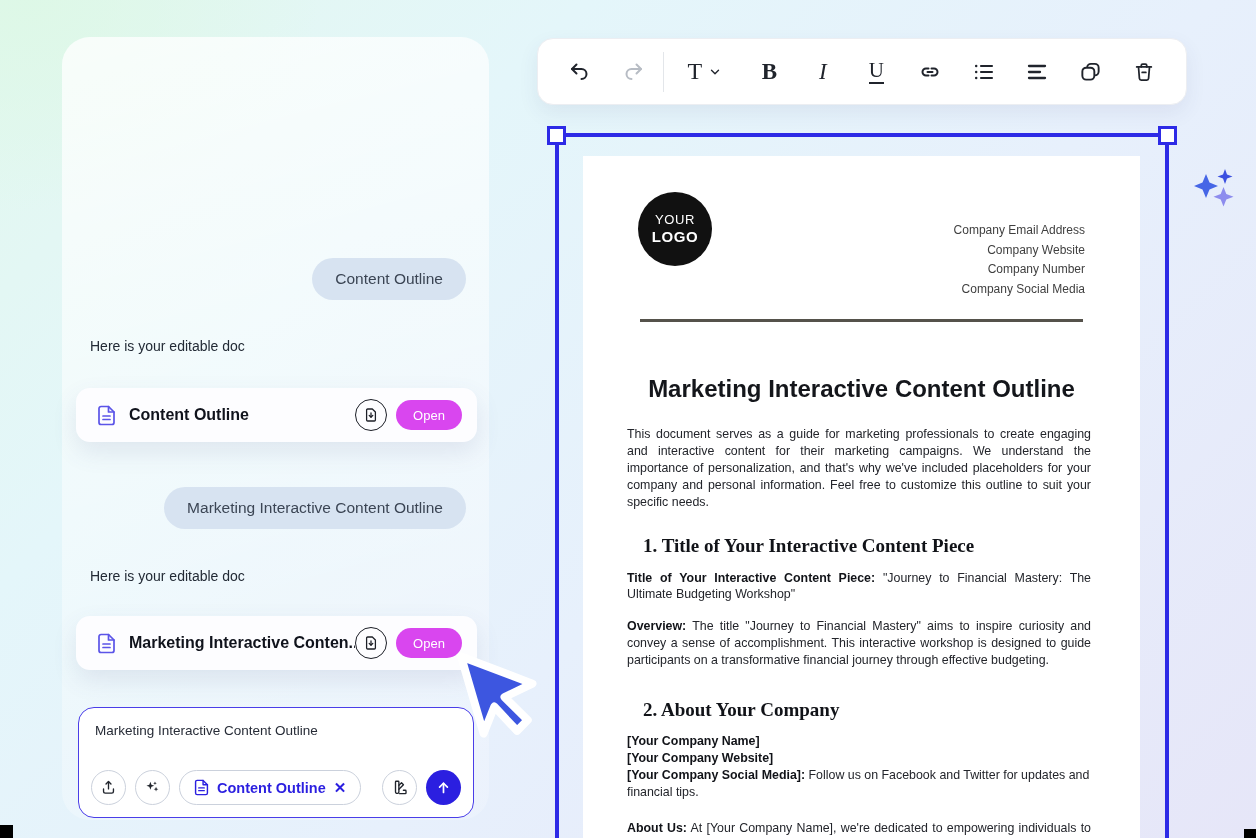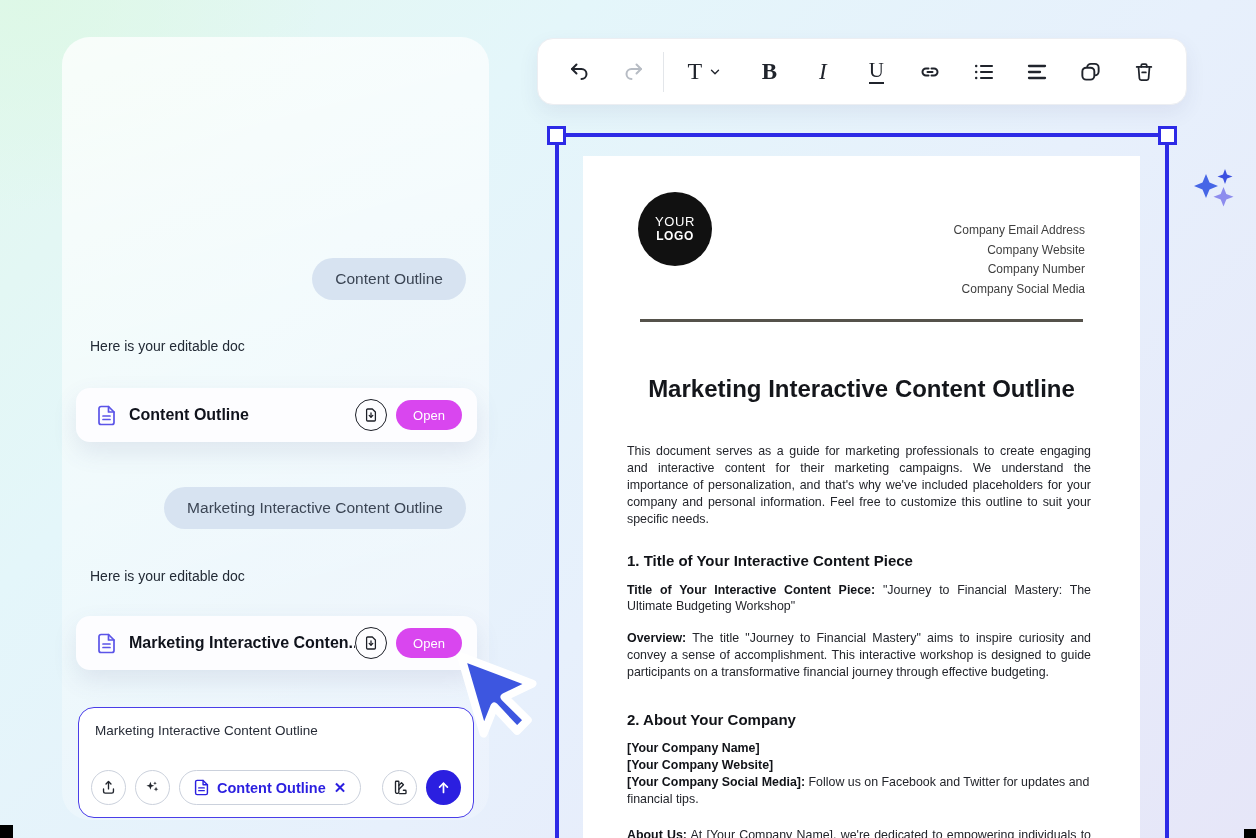--- a/index.html
+++ b/index.html
@@ -93,28 +93,28 @@
   .handle { width:19px; height:19px; background:#fff; border:3px solid #2d2ae6; }
 
   
   .page { left:583px; top:156px; width:557px; height:682px; background:#fff; overflow:hidden; }
   .page-header { display:flex; justify-content:space-between; padding:36px 55px 0 55px; }
   .logo-circle {
     width:74px; height:74px; border-radius:50%; background:#111;
     display:flex; flex-direction:column; align-items:center; justify-content:center; color:#fff;
   }
   .logo-circle .l1 { font-size:13px; font-weight:300; letter-spacing:.6px; line-height:1.15; }
-  .logo-circle .l2 { font-size:12px; font-weight:700; letter-spacing:.6px; line-height:1.15; }
+  .logo-circle .l2 { font-size:15px; font-weight:700; letter-spacing:.6px; line-height:1.15; }
   .company-info { text-align:right; font-size:12px; color:#3f3f3f; line-height:19.5px; padding-top:6px;margin-top:23px; }
   .doc-hr { height:3px; background:#55524b; margin:20px 57px 0 57px; }
   .doc-title { margin-top:53px; text-align:center; font-size:24px; font-weight:700; color:#14161b; }
   .p { margin:0 49px 0 44px; font-size:12.4px; line-height:16.9px; text-align:justify; color:#23252b; }
   .p b, .h-sec { color:#111318; }
-  .h-sec { margin:0 49px 0 44px; font-size:15px; font-weight:700; }
-  .mt-intro { margin-top:40px; }
+  .h-sec { margin:0 49px 0 60px; font-size:19px; font-weight:700;font-family:Liberation Serif, serif; }
+  .mt-intro { margin-top:23px; }
   .mt-24 { margin-top:24px; } .mt-13 { margin-top:13px; } .mt-15 { margin-top:15px; }
   .mt-30 { margin-top:30px; } .mt-12 { margin-top:12px; } .mt-19 { margin-top:19px; }
   .bold-lines { text-align:left; line-height:17px; }
 
   .corner { background:#000; }
   svg { display:block; }
 </style>
 </head>
 <body>
 

